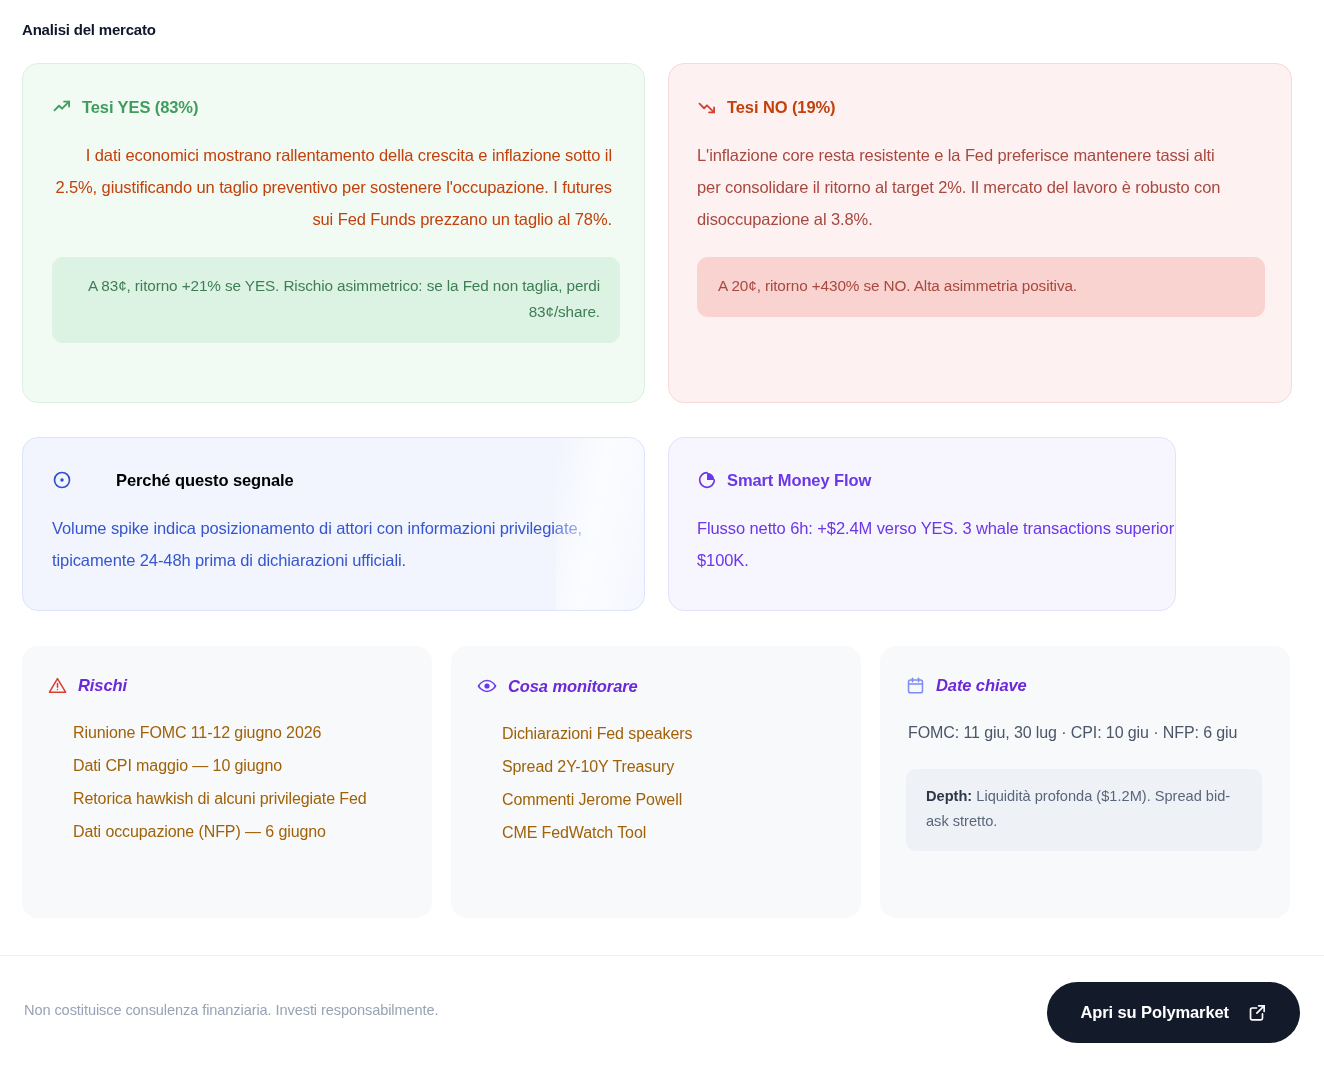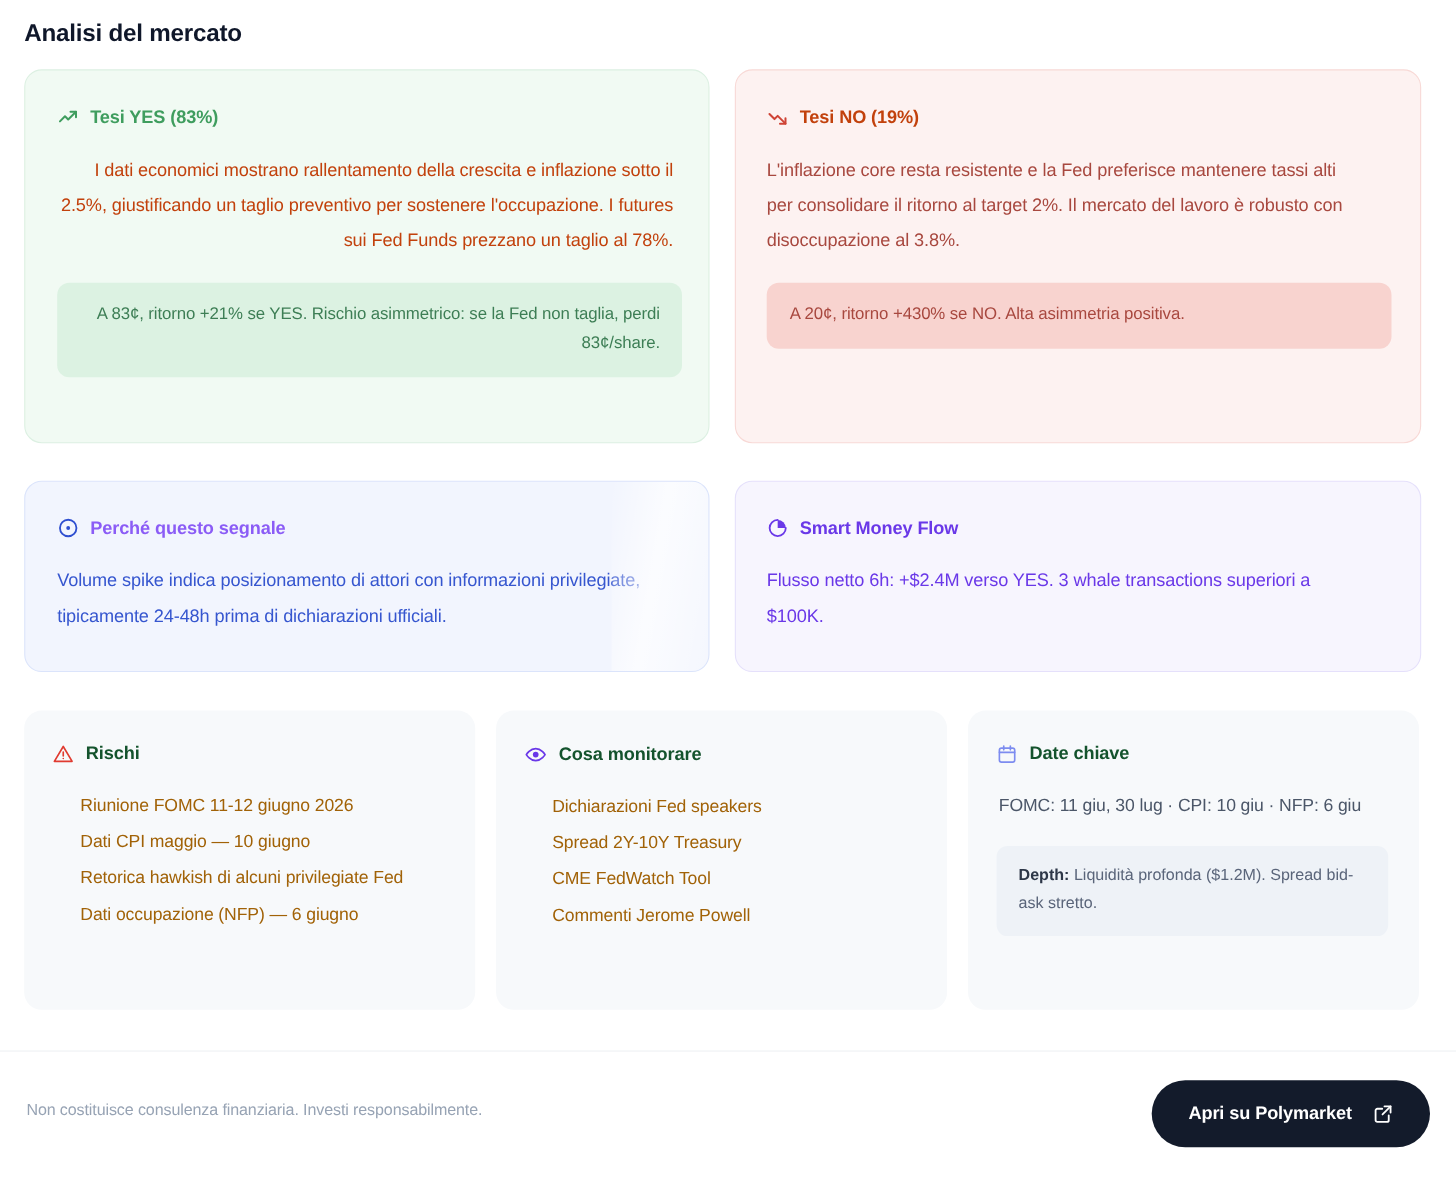--- a/index.html
+++ b/index.html
@@ -22,21 +22,21 @@
     height: 1072px;
     position: relative;
     padding: 0;
   }
 
   
   .section-title {
     position: absolute;
     left: 22px;
     top: 18px;
-    font-size: 22px;
+    font-size: 15px;
     font-weight: 700;
     letter-spacing: -0.2px;
     color: #0f172a;
     line-height: 24px;
   }
 
   
   .thesis-row {
     position: absolute;
     left: 22px;
@@ -138,28 +138,28 @@
     position: absolute;
     top: 0;
     right: 0;
     width: 88px;
     height: 100%;
     background: linear-gradient(100deg, rgba(255,255,255,0) 0%, rgba(255,255,255,0.72) 45%, rgba(255,255,255,0.2) 100%);
     pointer-events: none;
   }
 
   .card-flow {
-    width: 624px;
+    width: 508px;
     min-height: 170px;
     background: #f7f5fe;
     border: 1px solid #e5e0fb;
     padding: 32px 30px 34px 28px;
   }
 
-  .signal-title { color: #8b5cf6; }
+  .signal-title { color: #000000; margin-left: 34px; }
   .flow-title   { color: #6a38e8; }
 
   .signal-body { color: #3656cf; width: 570px; }
   .flow-body   { color: #6a38e8; width: 540px; }
 
   
   .trio-row {
     position: absolute;
     left: 22px;
     top: 646px;
@@ -179,22 +179,23 @@
   .mini-head {
     display: flex;
     align-items: center;
     gap: 11px;
     margin-bottom: 21px;
   }
 
   .mini-head .title {
     font-size: 16.5px;
     font-weight: 700;
-    color: #14532d;
-    letter-spacing: -0.1px;
+    color: #6d28d9;
+    letter-spacing: -0.1px;
+    font-style: italic;
   }
 
   .mini-list {
     list-style: none;
     padding-left: 25px;
   }
 
   .mini-list li {
     font-size: 16px;
     line-height: 33px;
@@ -364,22 +365,22 @@
           <svg width="20" height="20" viewBox="0 0 24 24" fill="none" stroke="#6a38e8" stroke-width="1.9" stroke-linecap="round" stroke-linejoin="round">
             <path d="M1.8 12S5.6 5.4 12 5.4 22.2 12 22.2 12 18.4 18.6 12 18.6 1.8 12 1.8 12z"></path>
             <circle cx="12" cy="12" r="3.1" fill="#6a38e8" stroke="none"></circle>
           </svg>
         </span>
         <span class="title">Cosa monitorare</span>
       </div>
       <ul class="mini-list">
         <li>Dichiarazioni Fed speakers</li>
         <li>Spread 2Y-10Y Treasury</li>
+        <li>Commenti Jerome Powell</li>
         <li>CME FedWatch Tool</li>
-        <li>Commenti Jerome Powell</li>
       </ul>
     </div>
 
     <div class="card-mini">
       <div class="mini-head">
         <span class="icon">
           <svg width="19" height="19" viewBox="0 0 24 24" fill="none" stroke="#7d8cf0" stroke-width="1.9" stroke-linecap="round" stroke-linejoin="round">
             <rect x="3.2" y="5.2" width="17.6" height="16" rx="2.4"></rect>
             <line x1="3.2" y1="10" x2="20.8" y2="10"></line>
             <line x1="8.2" y1="2.8" x2="8.2" y2="7.2"></line>

